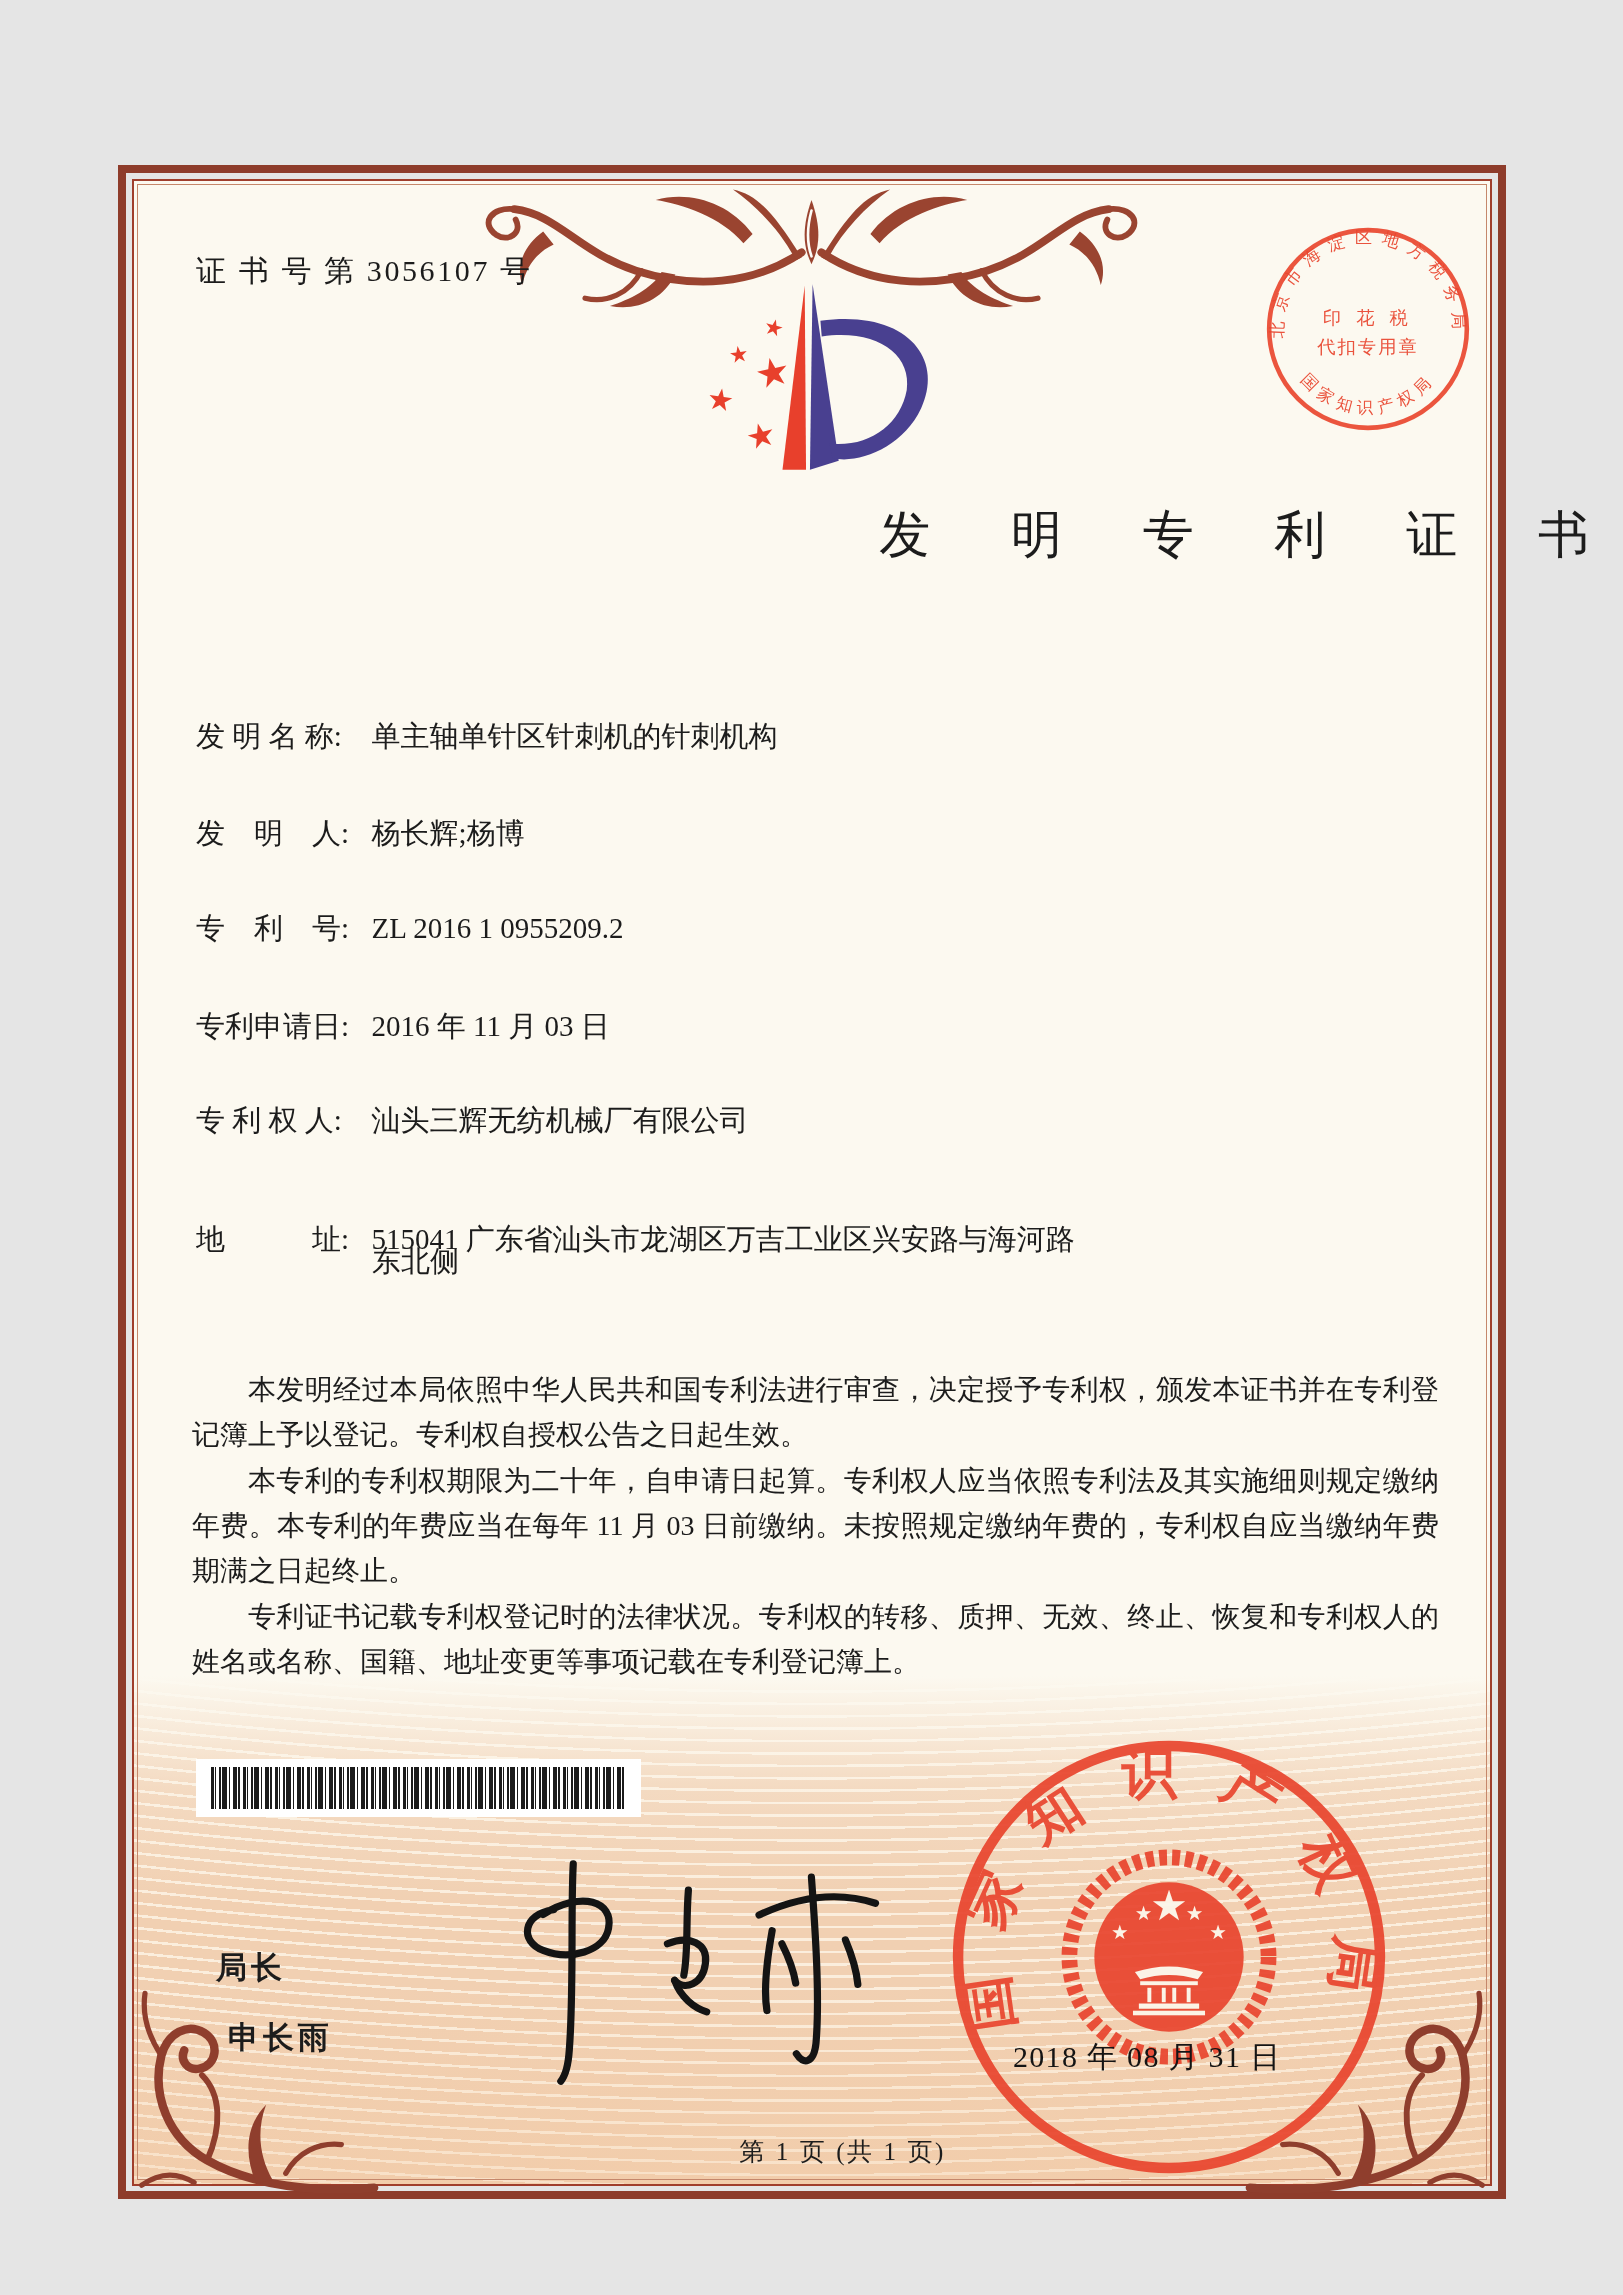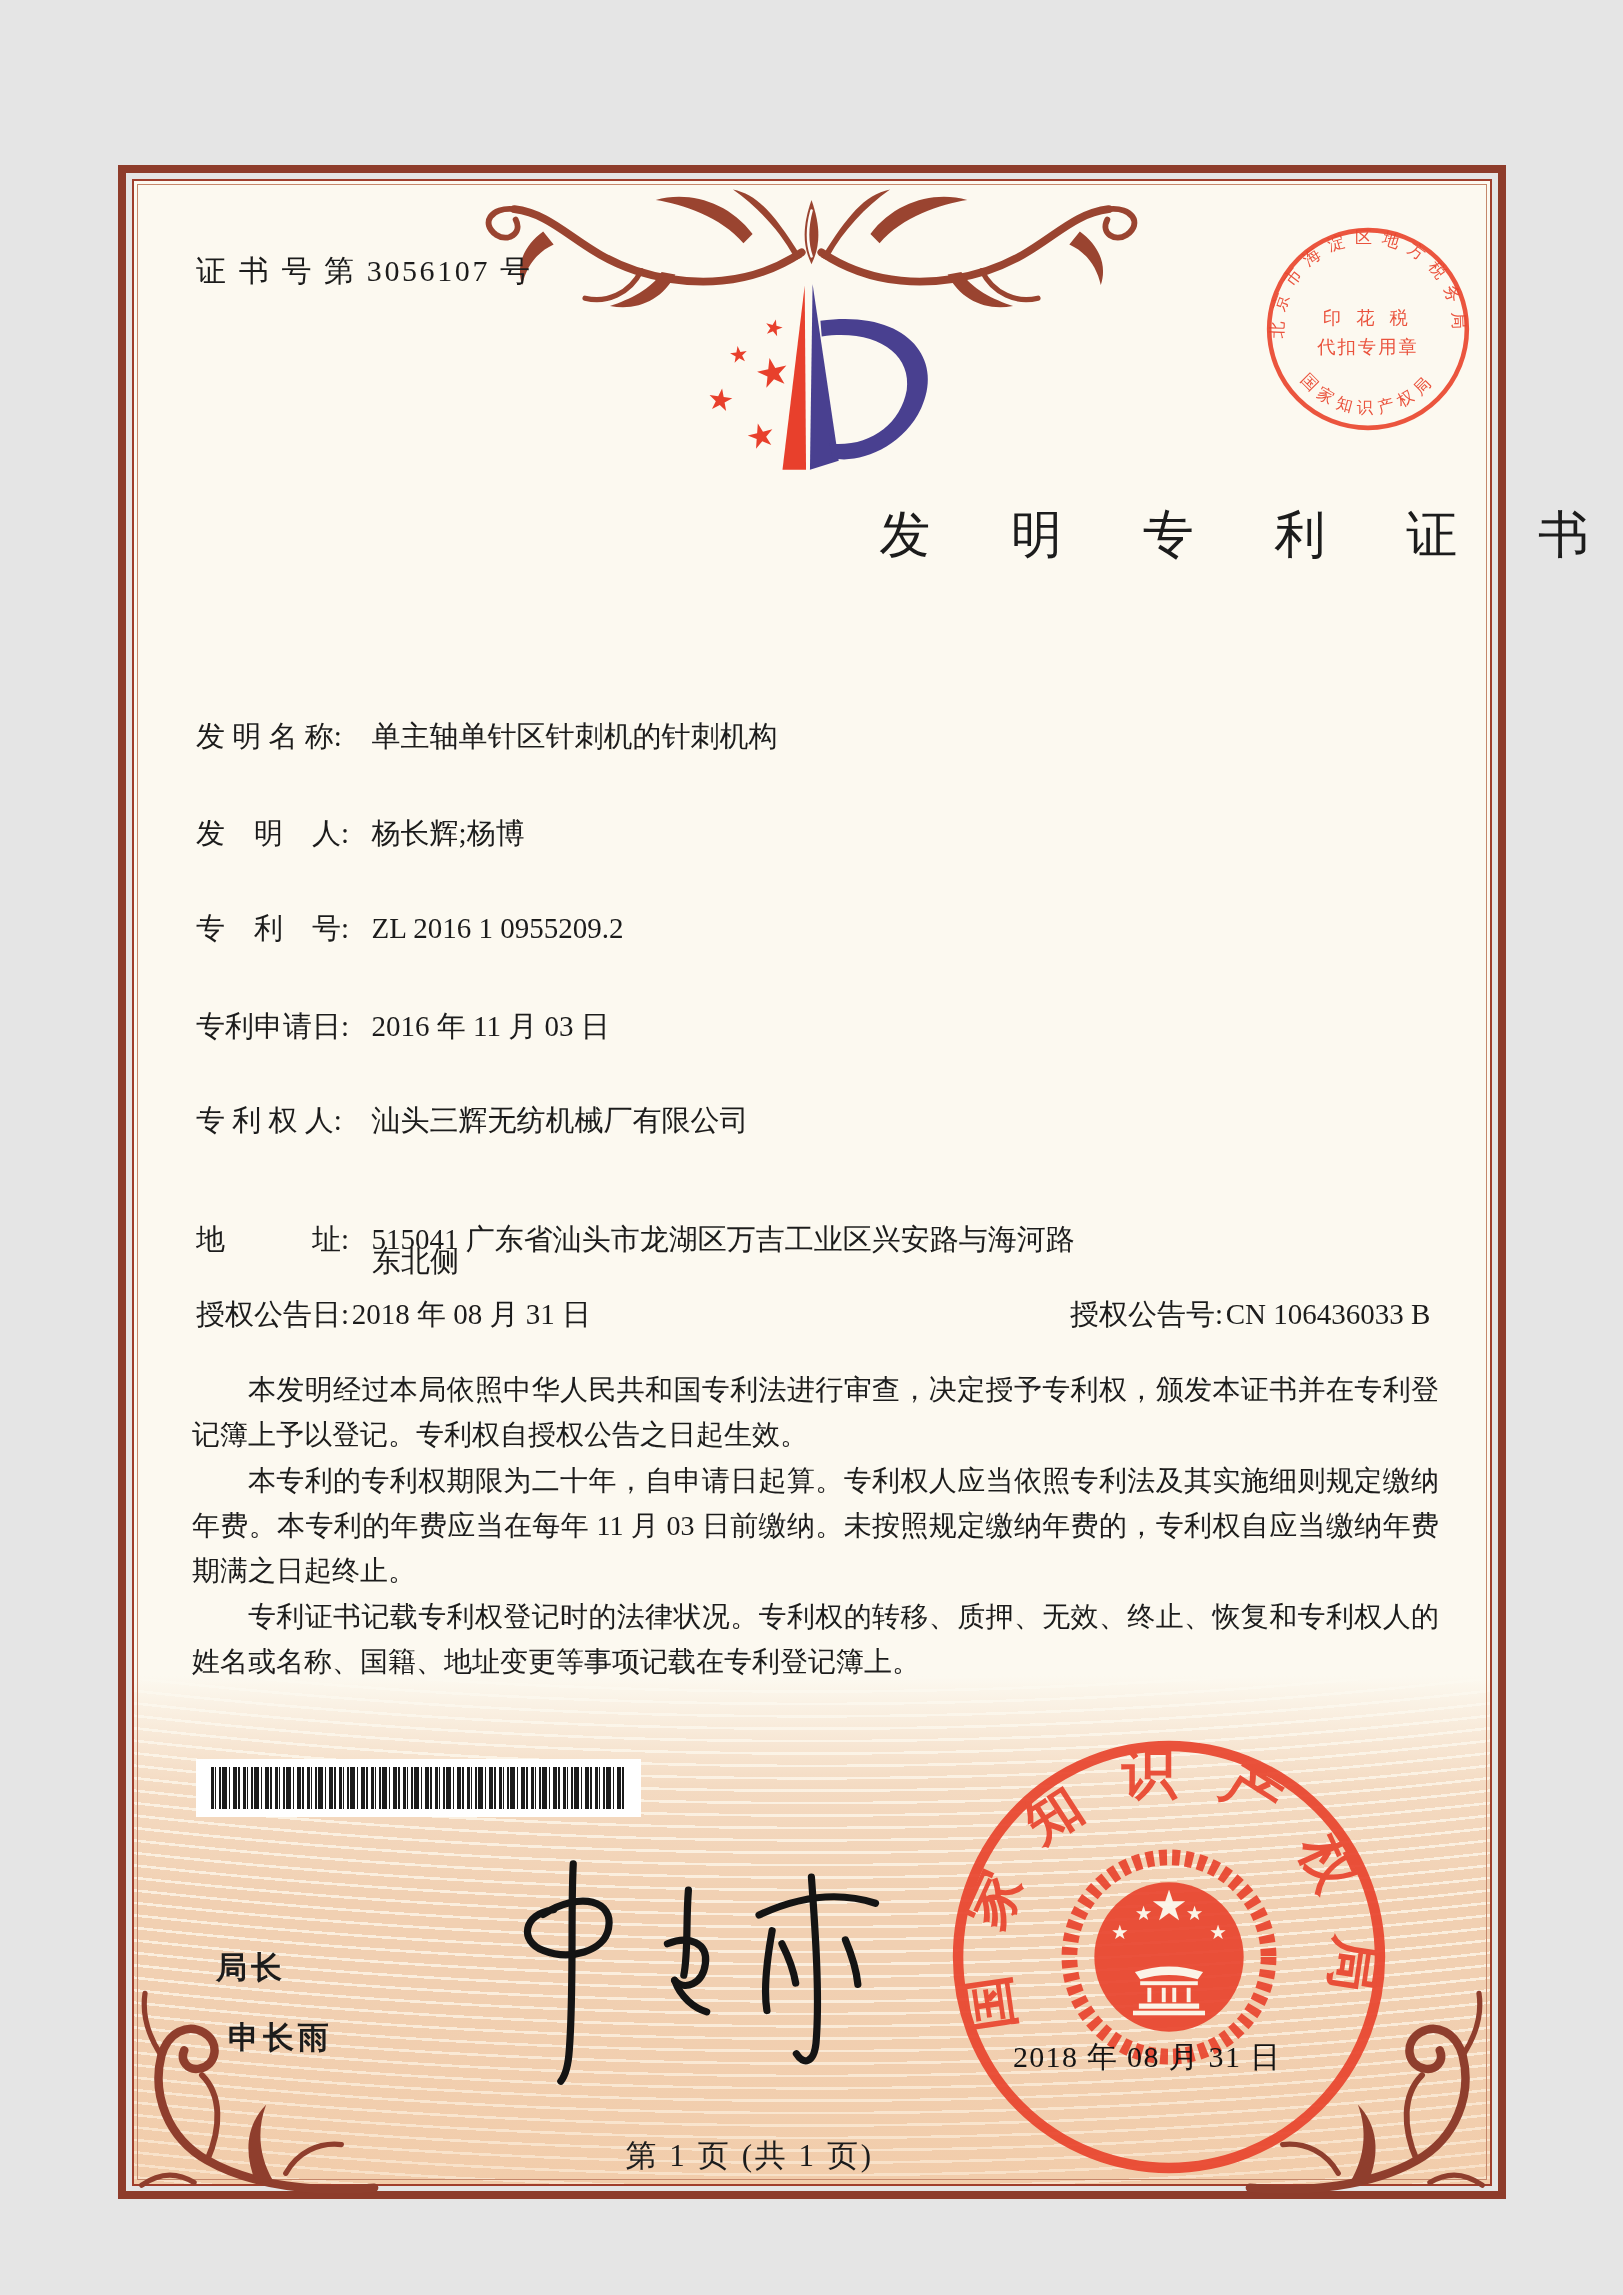--- a/index.html
+++ b/index.html
@@ -30,21 +30,21 @@
   .barcode-box{left:196px;top:1759px;width:445px;height:58px;background:#ffffff;}
   .barcode{left:211px;top:1767px;width:416px;height:42px;
     background:repeating-linear-gradient(90deg,
       #1b1b1b 0 2.6px,#fff 2.6px 3.9px,#1b1b1b 3.9px 5.2px,#fff 5.2px 8.5px,
       #1b1b1b 8.5px 9.8px,#fff 9.8px 11px,#1b1b1b 11px 15.7px,#fff 15.7px 17.7px,
       #1b1b1b 17.7px 19px,#fff 19px 22px,#1b1b1b 22px 26px,#fff 26px 27.5px,
       #1b1b1b 27.5px 29px,#fff 29px 32px);}
   .signer-title{left:216px;top:1947px;font-size:31px;font-weight:600;letter-spacing:3.9px;}
   .signer-name{left:216px;top:2017px;font-size:31px;font-weight:600;letter-spacing:3.9px;margin-left:12px;}
   .seal-date{left:1013px;top:2037px;font-size:30px;letter-spacing:1.3px;color:#141414;z-index:5;}
-  .footer{left:553px;top:2135px;width:393px;text-align:center;font-size:31px;letter-spacing:2.6px;}
+  .footer{left:553px;top:2135px;width:393px;text-align:right;font-size:25px;letter-spacing:2.6px;}
   .star{position:absolute;color:#e8402c;line-height:1;font-family:"DejaVu Sans",sans-serif;}
   svg text{font-family:"Liberation Serif","DejaVu Serif",serif;}
 </style>
 </head>
 <body>
 
 <div class="page">
 
   <div class="abs inner-bg"></div>
   <div class="abs waves"></div>
@@ -135,24 +135,20 @@
   <div class="abs content row" style="top:1007px">
     <span class="lab">专利申请日:</span><span class="val">2016 年 11 月 03 日</span>
   </div>
   <div class="abs content row" style="top:1101px">
     <span class="lab">专 利 权 人:</span><span class="val">汕头三辉无纺机械厂有限公司</span>
   </div>
   <div class="abs content row" style="top:1220px">
     <span class="lab">地　　　址:</span><span class="val">515041 广东省汕头市龙湖区万吉工业区兴安路与海河路</span>
   </div>
   <div class="abs content addr2">东北侧</div>
-  <div class="abs content row" style="top:1295px">
-    <span>授权公告日:</span><span class="val">2018 年 08 月 31 日</span>
-    <span class="grant2"><span>授权公告号:</span><span class="val">CN 106436033 B</span></span>
-  </div>
 
   <div class="abs content bodytext">
     <p>本发明经过本局依照中华人民共和国专利法进行审查，决定授予专利权，颁发本证书并在专利登记簿上予以登记。专利权自授权公告之日起生效。</p>
     <p>本专利的专利权期限为二十年，自申请日起算。专利权人应当依照专利法及其实施细则规定缴纳年费。本专利的年费应当在每年 11 月 03 日前缴纳。未按照规定缴纳年费的，专利权自应当缴纳年费期满之日起终止。</p>
     <p>专利证书记载专利权登记时的法律状况。专利权的转移、质押、无效、终止、恢复和专利权人的姓名或名称、国籍、地址变更等事项记载在专利登记簿上。</p>
   </div>
 
   <div class="abs content barcode-box"></div>
   <div class="abs content barcode"></div>
 

